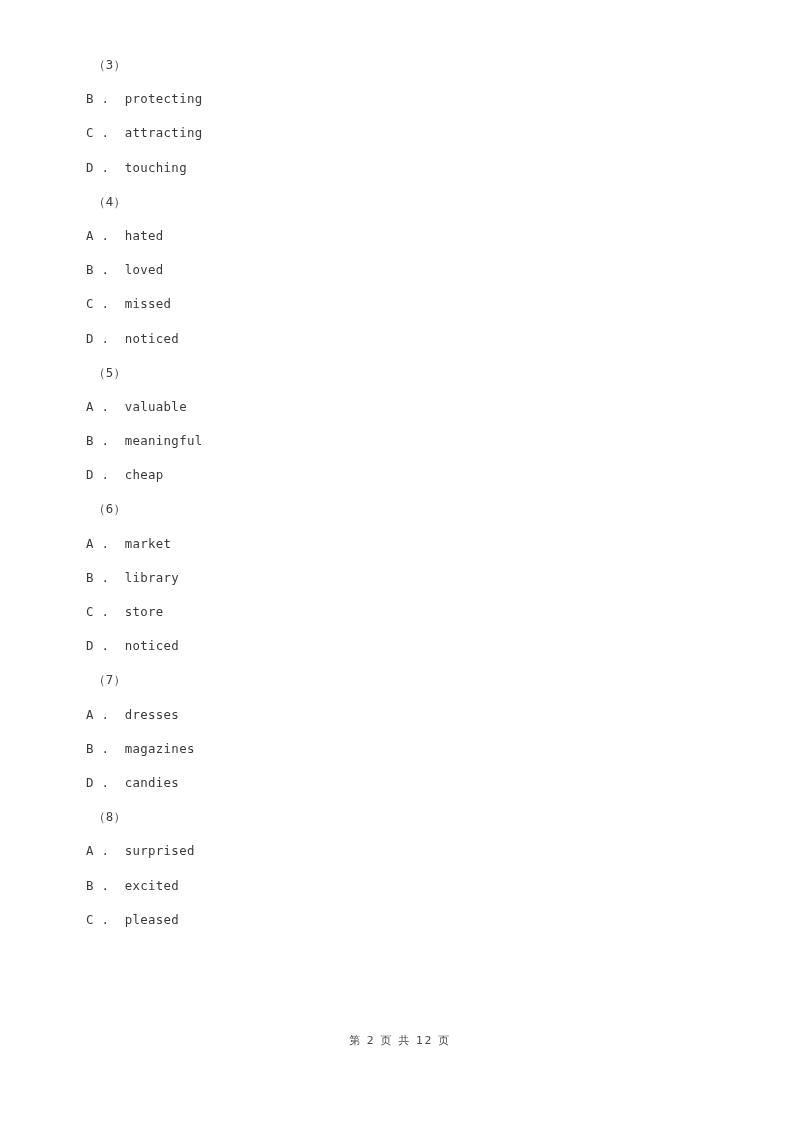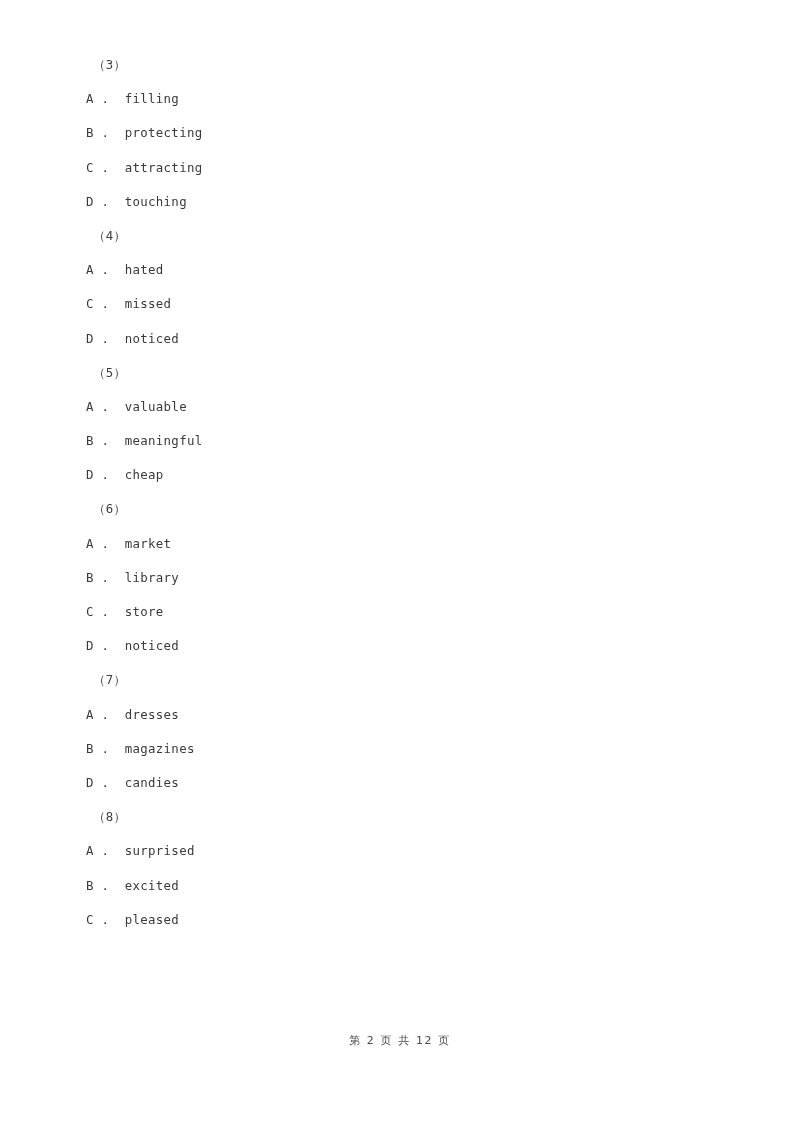--- a/index.html
+++ b/index.html
@@ -58,26 +58,26 @@
     letter-spacing: 1.6px;
     white-space: pre;
   }
 </style>
 </head>
 <body>
 
 <div class="page">
   <div class="content">
       <div class="qline qnum">（3）</div>
-      <div class="qline opt"><span class="opt-letter">A</span><span class="opt-dot"> .  </span><span class="opt-text">filling</span></div>
       <div class="qline opt"><span class="opt-letter">B</span><span class="opt-dot"> .  </span><span class="opt-text">protecting</span></div>
       <div class="qline opt"><span class="opt-letter">C</span><span class="opt-dot"> .  </span><span class="opt-text">attracting</span></div>
       <div class="qline opt"><span class="opt-letter">D</span><span class="opt-dot"> .  </span><span class="opt-text">touching</span></div>
       <div class="qline qnum">（4）</div>
       <div class="qline opt"><span class="opt-letter">A</span><span class="opt-dot"> .  </span><span class="opt-text">hated</span></div>
+      <div class="qline opt"><span class="opt-letter">B</span><span class="opt-dot"> .  </span><span class="opt-text">loved</span></div>
       <div class="qline opt"><span class="opt-letter">C</span><span class="opt-dot"> .  </span><span class="opt-text">missed</span></div>
       <div class="qline opt"><span class="opt-letter">D</span><span class="opt-dot"> .  </span><span class="opt-text">noticed</span></div>
       <div class="qline qnum">（5）</div>
       <div class="qline opt"><span class="opt-letter">A</span><span class="opt-dot"> .  </span><span class="opt-text">valuable</span></div>
       <div class="qline opt"><span class="opt-letter">B</span><span class="opt-dot"> .  </span><span class="opt-text">meaningful</span></div>
       <div class="qline opt"><span class="opt-letter">D</span><span class="opt-dot"> .  </span><span class="opt-text">cheap</span></div>
       <div class="qline qnum">（6）</div>
       <div class="qline opt"><span class="opt-letter">A</span><span class="opt-dot"> .  </span><span class="opt-text">market</span></div>
       <div class="qline opt"><span class="opt-letter">B</span><span class="opt-dot"> .  </span><span class="opt-text">library</span></div>
       <div class="qline opt"><span class="opt-letter">C</span><span class="opt-dot"> .  </span><span class="opt-text">store</span></div>

